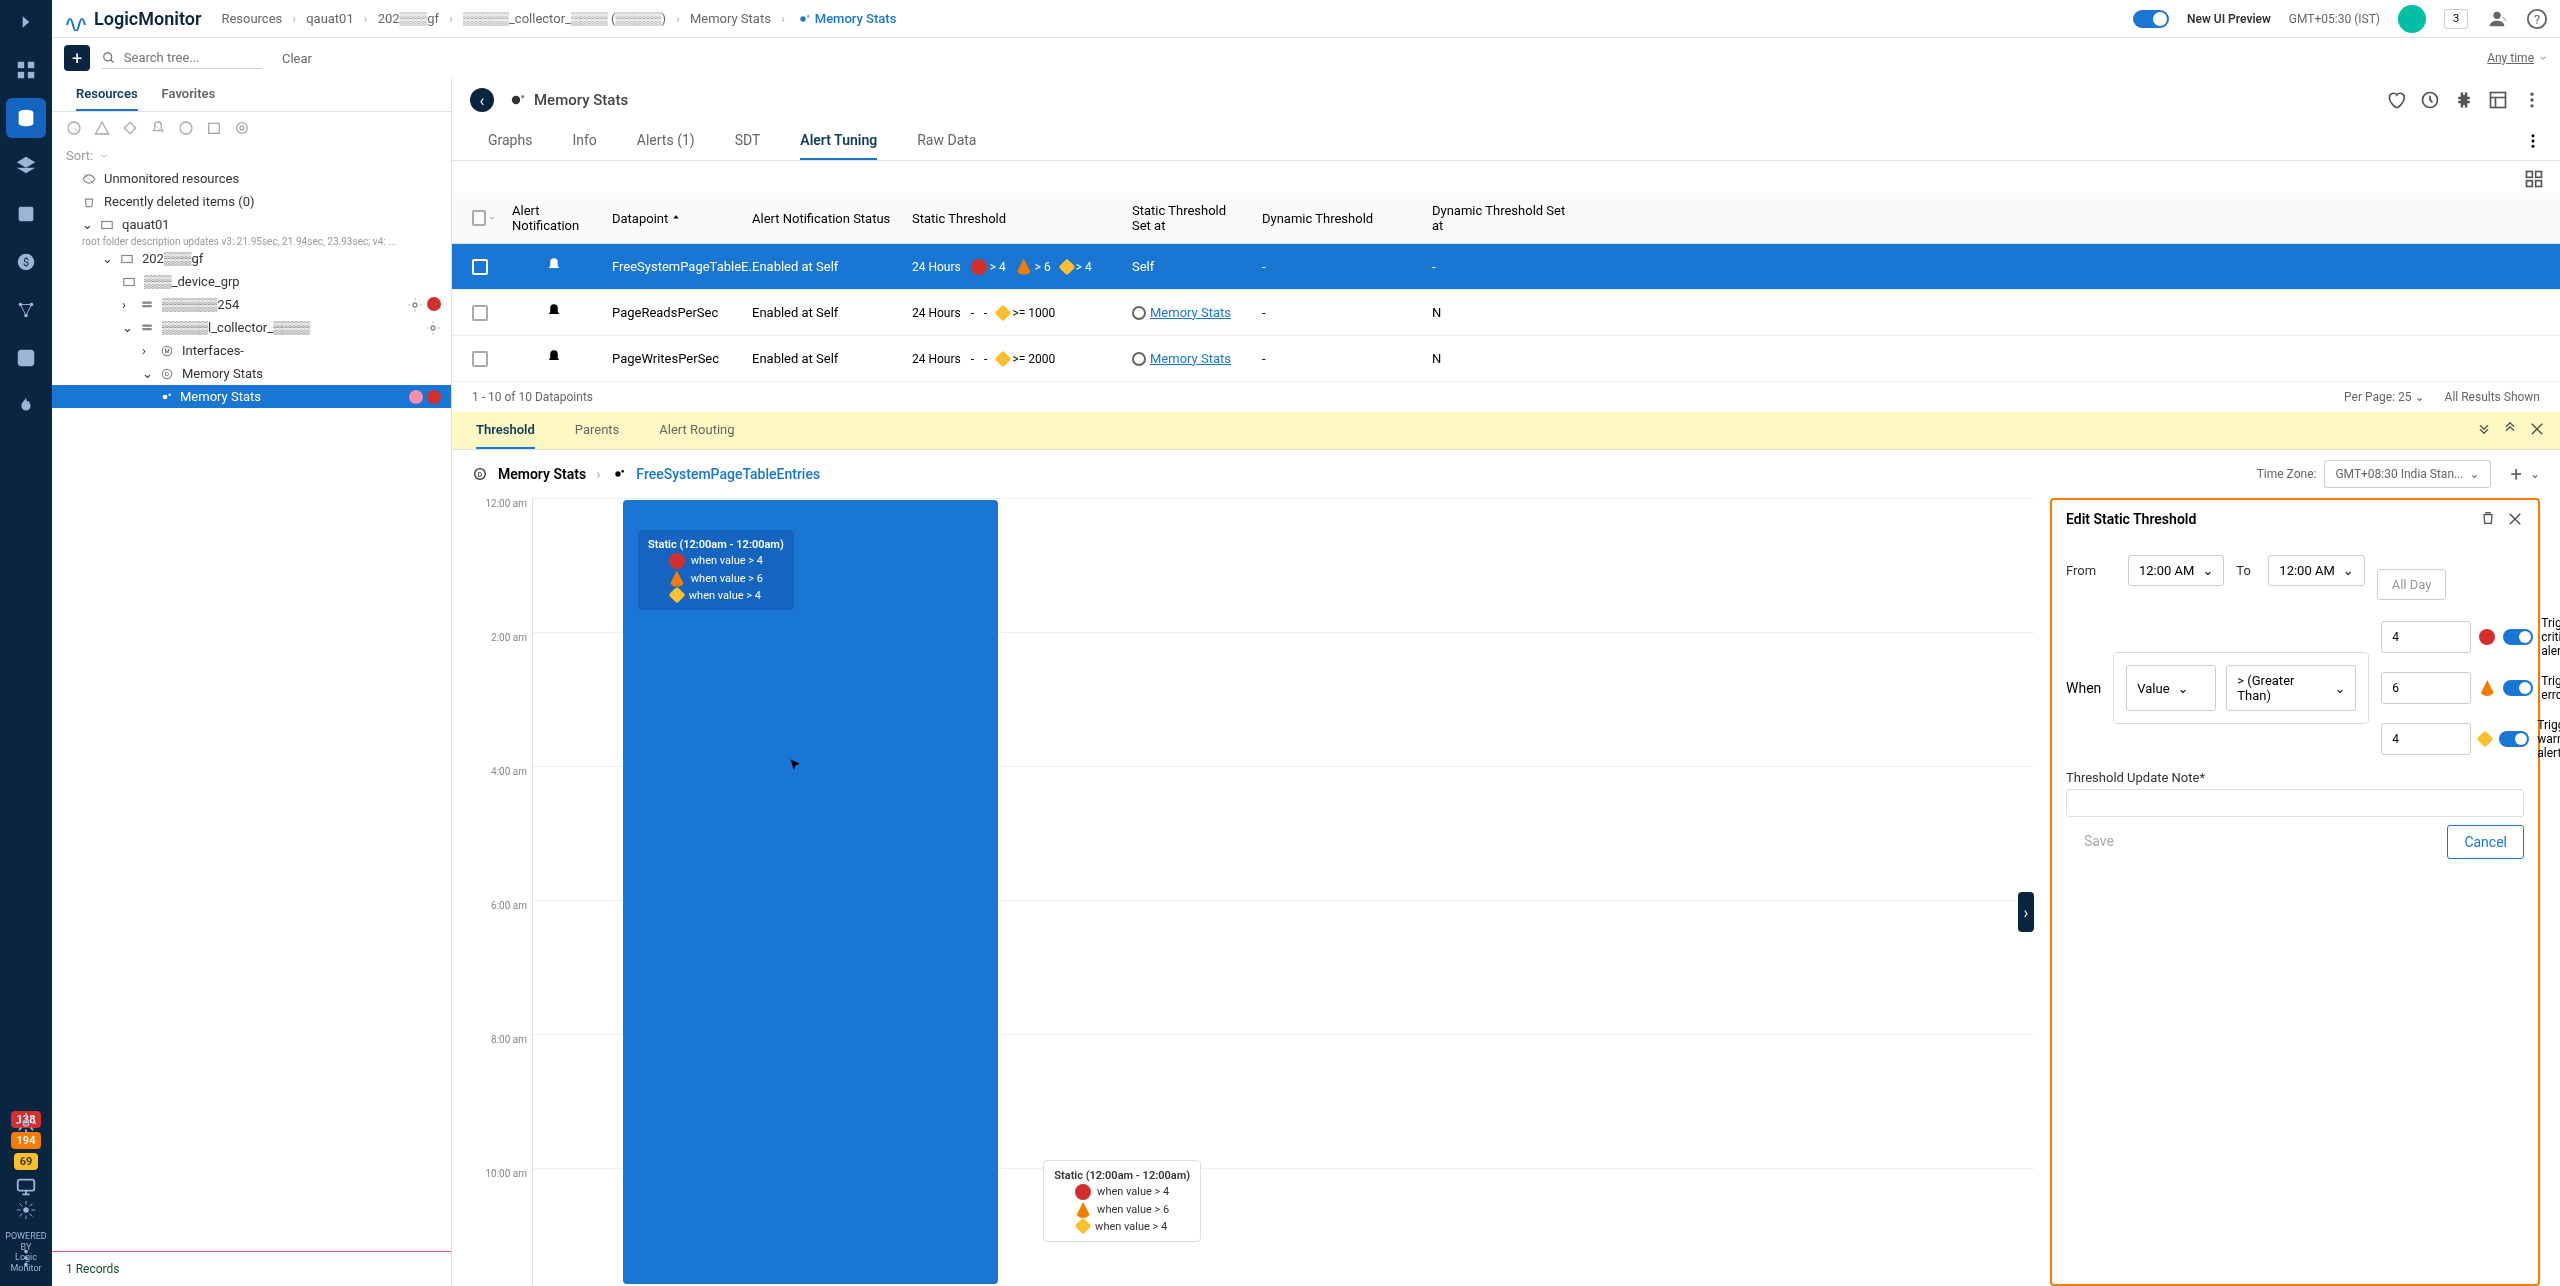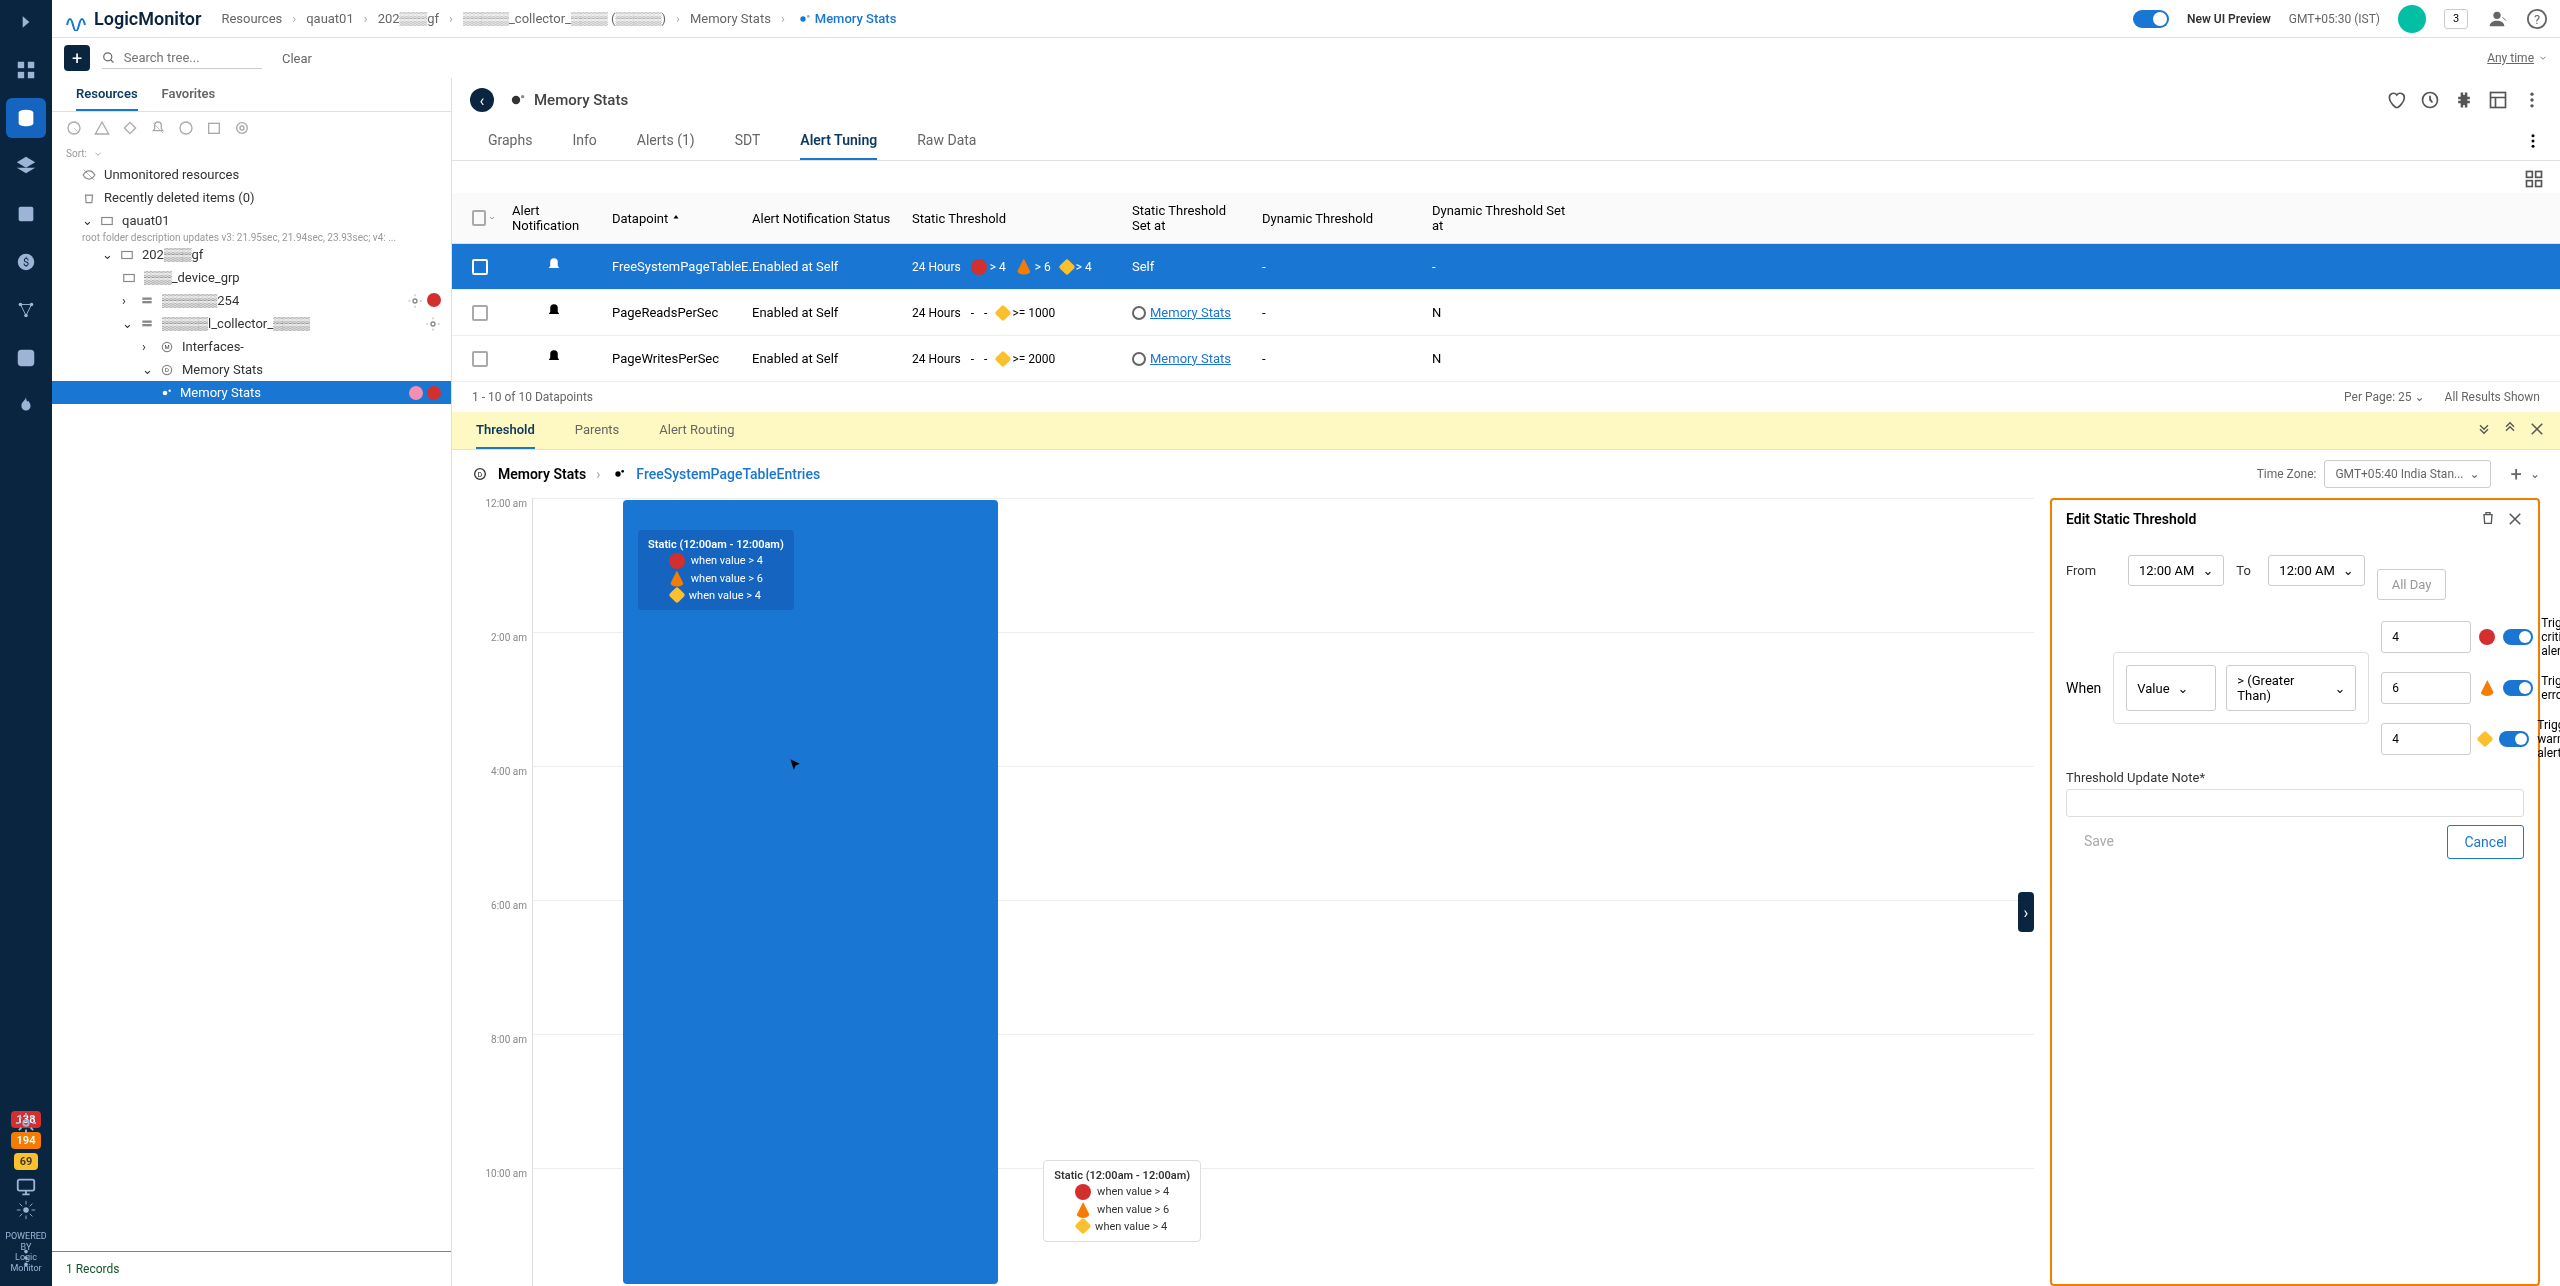--- a/index.html
+++ b/index.html
@@ -43,21 +43,21 @@
 .clear-link { color: #666; font-size: 13px; cursor: pointer; }
 .anytime { margin-left: auto; font-size: 12px; color: #666; display: flex; align-items: center; gap: 4px; text-decoration: underline; }
 
 
 .tree-panel { position: absolute; left: 52px; top: 78px; width: 400px; bottom: 0; border-right: 1px solid #e0e0e0; display: flex; flex-direction: column; }
 .tree-tabs { display: flex; gap: 24px; padding: 8px 24px 0 24px; border-bottom: 1px solid #e0e0e0; }
 .tree-tabs .tab { font-size: 13px; font-weight: 600; padding-bottom: 8px; cursor: pointer; color: #666; }
 .tree-tabs .tab.active { color: #0e3a5e; border-bottom: 2px solid #1976d2; }
 .tree-icons { display: flex; gap: 12px; padding: 8px 14px; color: #aaa; }
 .tree-icons svg { width: 16px; height: 16px; }
-.sort-row { padding: 4px 14px; font-size: 10px; color: #999; display: flex; align-items: center; gap: 6px; }
+.sort-row { padding: 4px 14px; font-size: 13px; color: #999; display: flex; align-items: center; gap: 6px; }
 .tree-items { font-size: 13px; color: #333; }
 .tree-items .item { display: flex; align-items: center; padding: 4px 14px; gap: 8px; position: relative; }
 .tree-items .item.d1 { padding-left: 30px; }
 .tree-items .item.d2 { padding-left: 50px; }
 .tree-items .item.d3 { padding-left: 70px; }
 .tree-items .item.d4 { padding-left: 90px; }
 .tree-items .item.d5 { padding-left: 106px; }
 .tree-items .item.sel { background: #1976d2; color: #fff; }
 .tree-items .ico { width: 14px; height: 14px; display: inline-block; }
 .tree-items .chev { width: 10px; }
@@ -634,21 +634,21 @@
     <span style="font-weight:600">Memory Stats</span>
     <span class="sep">›</span>
     <svg class="ico" viewBox="0 0 24 24" fill="#1976d2">
         <circle cx="12" cy="12" r="4"></circle>
         <circle cx="19" cy="8" r="2"></circle>
       </svg>
     <span class="dp-name">FreeSystemPageTableEntries</span>
     <div class="tz-row">
       <span>Time Zone:</span>
       <div class="tz-sel">
-          <span>GMT+05:40 India Stan...</span>
+          <span>GMT+08:30 India Stan...</span>
           <span>⌄</span>
         </div>
       <span class="add-ico">+</span>
       <span>⌄</span>
     </div>
   </div>
 
   <div class="detail-body">
     <div class="graph-wrap">
       <div class="graph">

